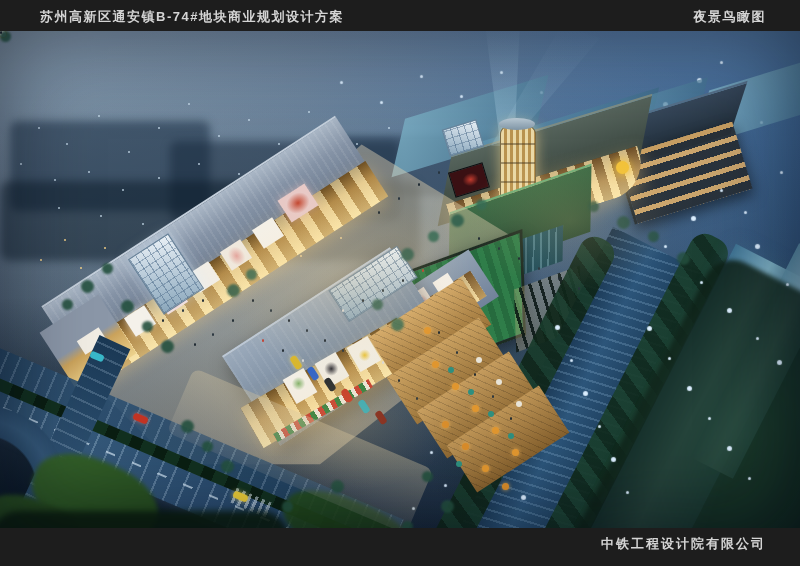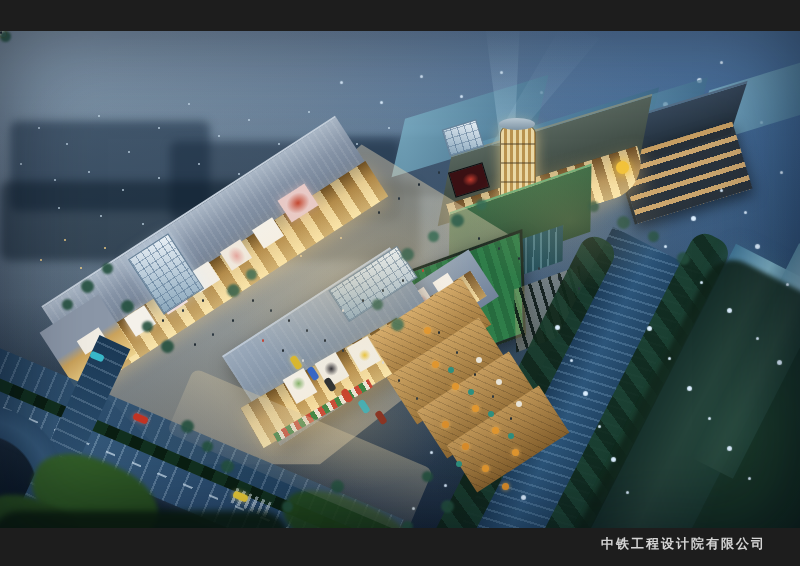--- a/index.html
+++ b/index.html
@@ -27,20 +27,24 @@
                           linear-gradient(205deg,#e9f0f6,#a5bccd 70%,#8aa6ba);
          border:1px solid #68839a;}
   .dot{position:absolute;border-radius:50%;}
   .vignette{left:0;top:0;width:800px;height:507px;box-shadow:inset 0 0 90px rgba(0,8,20,.55);}
 </style>
 </head>
 <body>
 
 <div class="page">
 
+  <div class="bar bar-top">
+    <div class="bar-text t-title">苏州高新区通安镇B-74#地块商业规划设计方案</div>
+    <div class="bar-text t-view">夜景鸟瞰图</div>
+  </div>
 
   <div class="render">
 
     <div class="a blur4" style="left:10px;top:90px;width:200px;height:90px;background:rgba(24,44,66,.55);border-radius:8px;"></div>
     <div class="a blur4" style="left:170px;top:110px;width:230px;height:80px;background:rgba(20,38,58,.5);border-radius:8px;"></div>
     <div class="a blur3" style="left:330px;top:105px;width:170px;height:60px;background:rgba(28,48,70,.45);border-radius:8px;"></div>
     <div class="a blur4" style="left:0px;top:150px;width:420px;height:80px;background:rgba(10,25,40,.5);border-radius:10px;"></div>
     <div class="dot" style="left:0;top:0;width:2px;height:2px;background:#cfe3f2;opacity:.8;box-shadow:38px 96px #cfe3f2,66px 112px #cfe3f2,98px 84px #cfe3f2,128px 120px #cfe3f2,158px 96px #cfe3f2,188px 72px #cfe3f2,218px 104px #cfe3f2,248px 88px #cfe3f2,278px 112px #cfe3f2,308px 80px #cfe3f2,338px 96px #cfe3f2,20px 132px #cfe3f2,54px 148px #cfe3f2,88px 140px #cfe3f2,122px 158px #cfe3f2,158px 146px #cfe3f2,198px 132px #cfe3f2,238px 142px #cfe3f2,278px 146px #cfe3f2,318px 132px #cfe3f2,356px 112px #cfe3f2,388px 96px #cfe3f2,58px 176px #cfe3f2,100px 184px #cfe3f2,142px 192px #cfe3f2,186px 188px #cfe3f2,228px 178px #cfe3f2,268px 186px #cfe3f2,306px 172px #cfe3f2,344px 160px #cfe3f2;"></div>
     <div class="dot" style="left:0;top:0;width:2px;height:2px;background:#ffd98a;opacity:.9;box-shadow:64px 208px #ffd98a,104px 216px #ffd98a,144px 224px #ffd98a,184px 218px #ffd98a,224px 208px #ffd98a,264px 216px #ffd98a,304px 200px #ffd98a,80px 236px #ffd98a,120px 240px #ffd98a,160px 248px #ffd98a,208px 242px #ffd98a,256px 236px #ffd98a,300px 224px #ffd98a,40px 228px #ffd98a,340px 206px #ffd98a;"></div>
 

